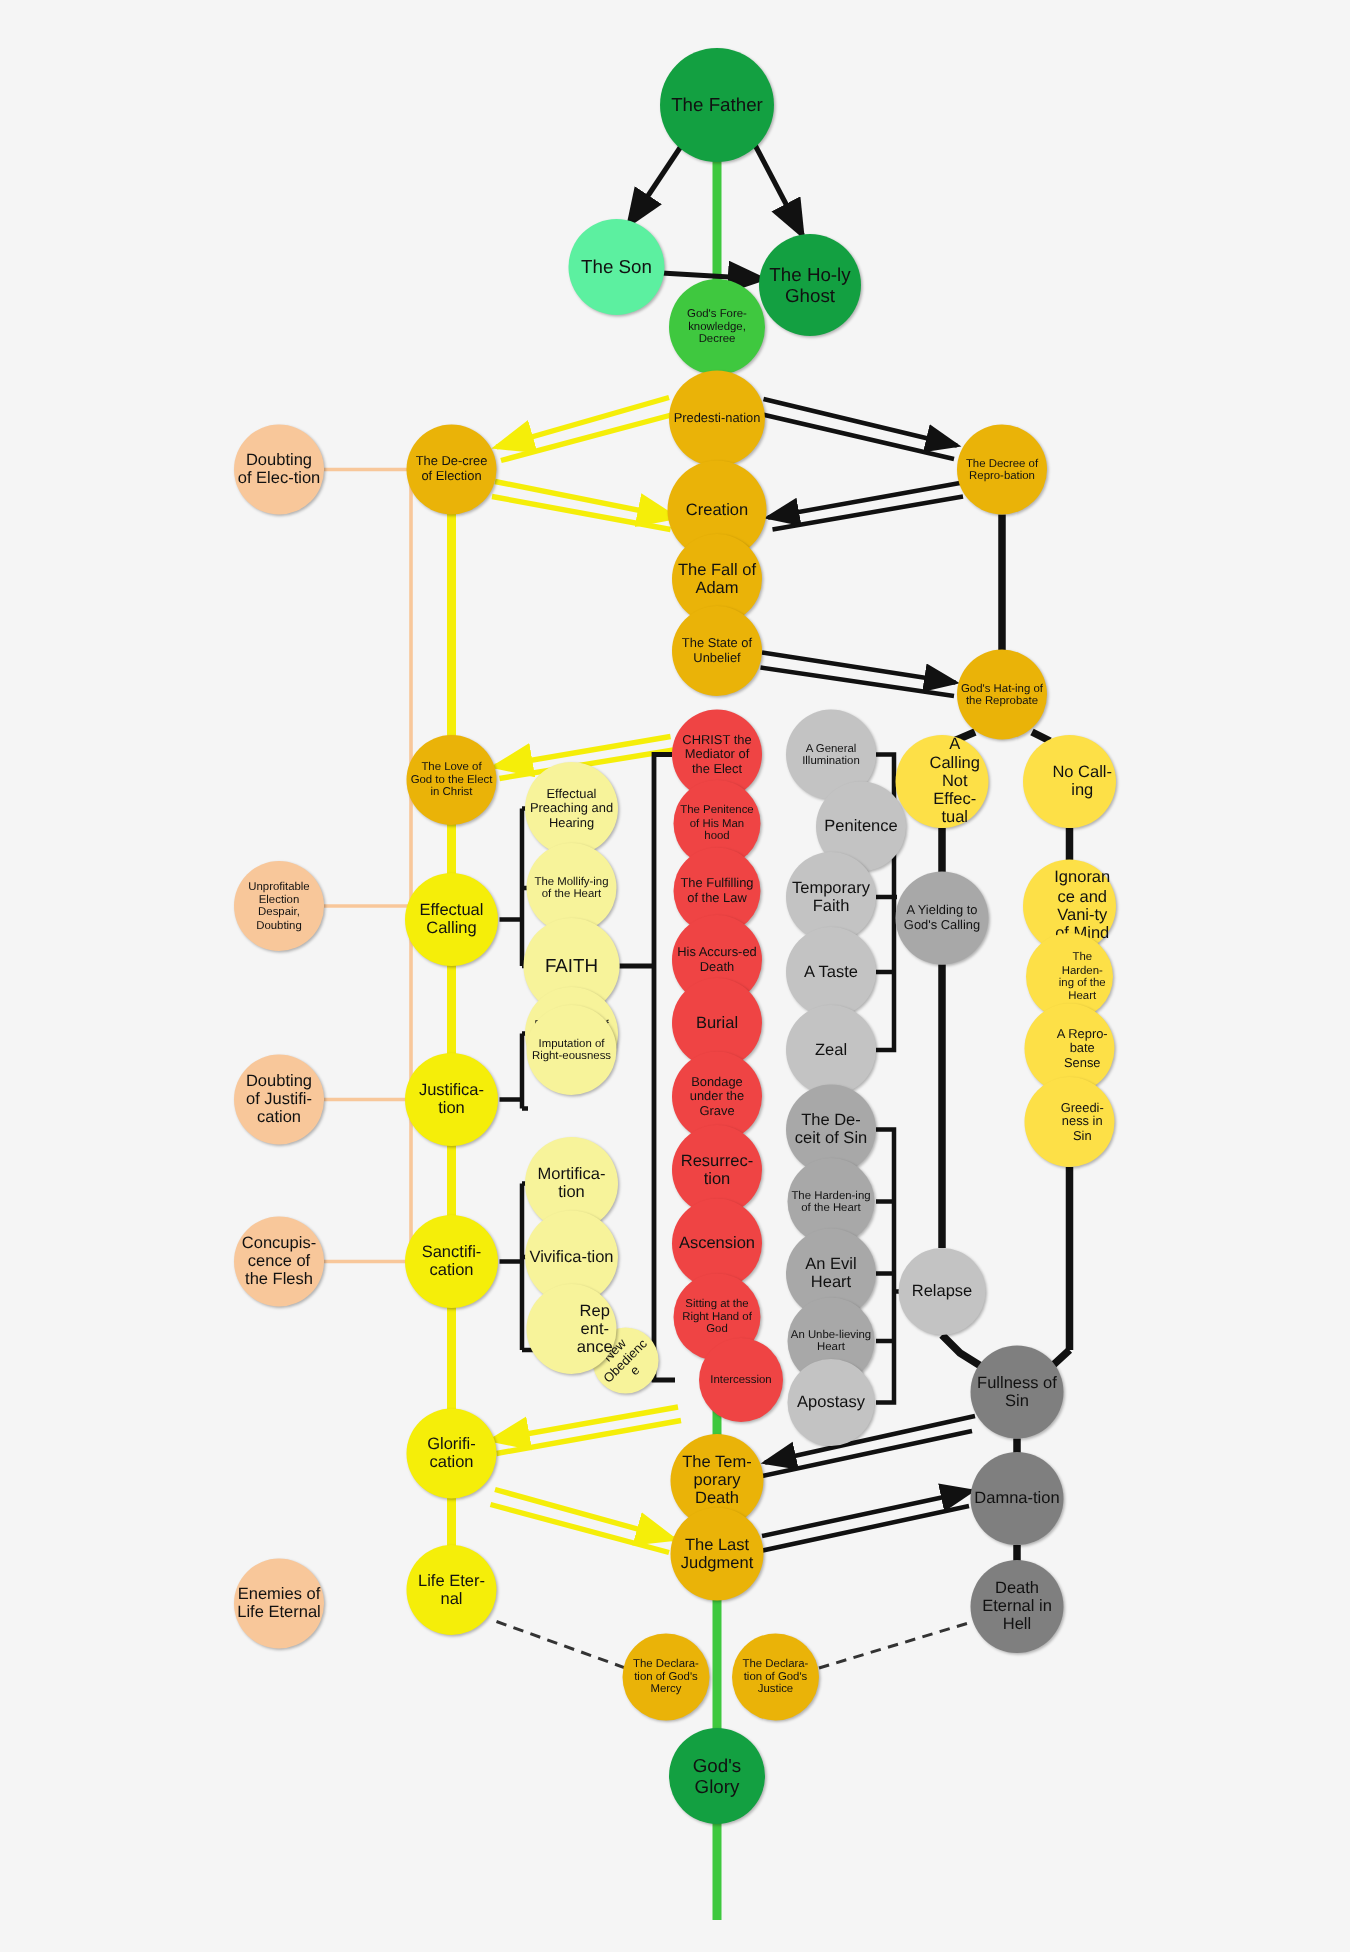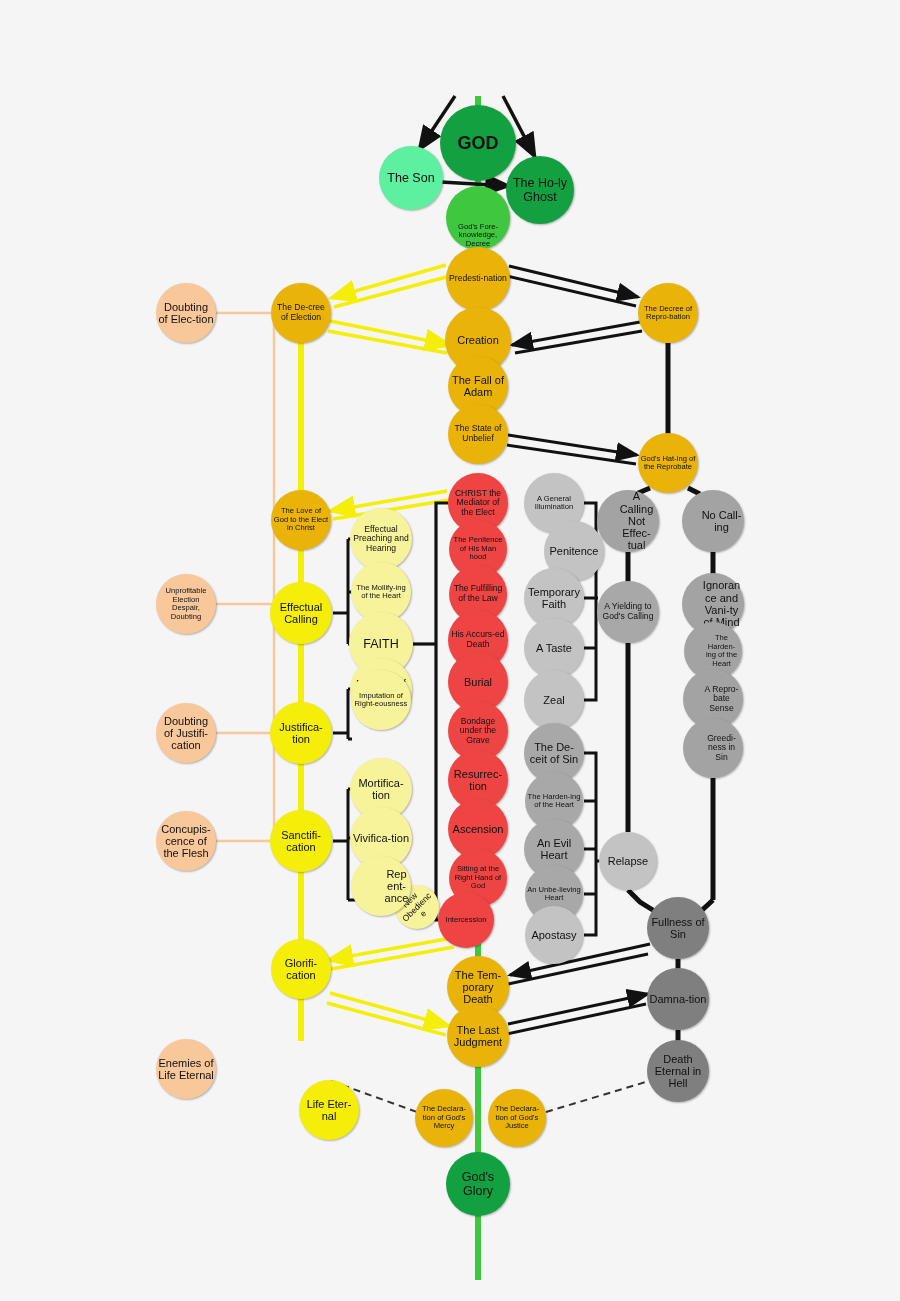--- a/index.html
+++ b/index.html
@@ -28,21 +28,21 @@
   
   .c-darkgreen{background:#13a041;}
   .c-green{background:#eab308;}
   .c-green2{background:#3fc83f;}
   .c-mint{background:#5cf0a0;}
   .c-mint2{background:#ef4444;}
   .c-yellow{background:#f5ee09;}
   .c-paleyellow{background:#f7f39a;}
   .c-lgray{background:#c3c3c3;}
   .c-mgray{background:#a8a8a8;justify-content:flex-end;}
-  .c-dgray{background:#a3a3a3;padding-left:19px;}
+  .c-dgray{background:#fde047;padding-left:19px;}
   .c-dgray2{background:#7f7f7f;}
   .c-orange{background:#f8c79a;}
 
   .fs-18{font-size:18px;font-weight:bold;}
   .fs-13{font-size:12.5px;}
   .fs-11{font-size:11px;}
   .fs-9{font-size:8.6px;}
   .fs-8{font-size:7.6px;}
   .rot45{transform:rotate(-45deg);}
 </style>
@@ -196,31 +196,31 @@
       <line x1="508" y1="1024" x2="648" y2="994" marker-end="url(#ar-blk)"></line>
       <line x1="507" y1="1034" x2="646" y2="1004"></line>
     </g>
 
     <g stroke="#333" stroke-width="2" stroke-dasharray="7 5" fill="none">
       <line x1="331" y1="1081" x2="417" y2="1112"></line>
       <line x1="546" y1="1112" x2="649" y2="1081"></line>
     </g>
   </svg>
 
-  <div class="node c-darkgreen fs-18" style="left:440px;top:105px;width:76px;height:76px;">
-    <span>GOD</span>
+  <div class="node c-darkgreen fs-13" style="left:440px;top:32px;width:76px;height:76px;">
+    <span>The Father</span>
     </div>
   <div class="node c-mint fs-13" style="left:379px;top:146px;width:64px;height:64px;">
     <span>The Son</span>
     </div>
   <div class="node c-darkgreen fs-13" style="left:506px;top:156px;width:68px;height:68px;">
     <span>The Ho-ly Ghost</span>
     </div>
 
-  <div class="node c-green2 fs-8" style="left:446px;top:186px;width:64px;height:64px;align-items:flex-end;">
+  <div class="node c-green2 fs-8" style="left:446px;top:186px;width:64px;height:64px;">
     <span>God's Fore-knowledge, Decree</span>
     </div>
   <div class="node c-green fs-9" style="left:446px;top:247px;width:64px;height:64px;">
     <span>Predesti-nation</span>
     </div>
   <div class="node c-green fs-11" style="left:445px;top:307px;width:66px;height:66px;">
     <span>Creation</span>
     </div>
   <div class="node c-green fs-11" style="left:448px;top:356px;width:60px;height:60px;">
     <span>The Fall of Adam</span>
@@ -241,21 +241,21 @@
     </div>
   <div class="node c-yellow fs-11" style="left:270px;top:702px;width:62px;height:62px;">
     <span>Justifica-tion</span>
     </div>
   <div class="node c-yellow fs-11" style="left:270px;top:810px;width:62px;height:62px;">
     <span>Sanctifi-cation</span>
     </div>
   <div class="node c-yellow fs-11" style="left:271px;top:939px;width:60px;height:60px;">
     <span>Glorifi-cation</span>
     </div>
-  <div class="node c-yellow fs-11" style="left:271px;top:1080px;width:60px;height:60px;margin-left:28px;">
+  <div class="node c-yellow fs-11" style="left:271px;top:1030px;width:60px;height:60px;">
     <span>Life Eter-nal</span>
     </div>
 
   <div class="node c-paleyellow fs-9" style="left:350px;top:508px;width:62px;height:62px;">
     <span>Effectual Preaching and Hearing</span>
     </div>
   <div class="node c-paleyellow fs-8" style="left:351px;top:562px;width:60px;height:60px;">
     <span>The Mollify-ing of the Heart</span>
     </div>
   <div class="node c-paleyellow fs-13" style="left:349px;top:612px;width:64px;height:64px;">
@@ -300,21 +300,21 @@
     </div>
   <div class="node c-mint2 fs-11" style="left:448px;top:750px;width:60px;height:60px;">
     <span>Resurrec-tion</span>
     </div>
   <div class="node c-mint2 fs-11" style="left:448px;top:799px;width:60px;height:60px;">
     <span>Ascension</span>
     </div>
   <div class="node c-mint2 fs-8" style="left:449px;top:849px;width:58px;height:58px;">
     <span>Sitting at the Right Hand of God</span>
     </div>
-  <div class="node c-mint2 fs-8" style="left:438px;top:892px;width:56px;height:56px;align-items:center;">
+  <div class="node c-mint2 fs-8" style="left:466px;top:892px;width:56px;height:56px;align-items:center;">
     <span>Intercession</span>
     </div>
 
   <div class="node c-green fs-8" style="left:638px;top:283px;width:60px;height:60px;">
     <span>The Decree of Repro-bation</span>
     </div>
   <div class="node c-green fs-8" style="left:638px;top:433px;width:60px;height:60px;">
     <span>God's Hat-ing of the Reprobate</span>
     </div>
 

